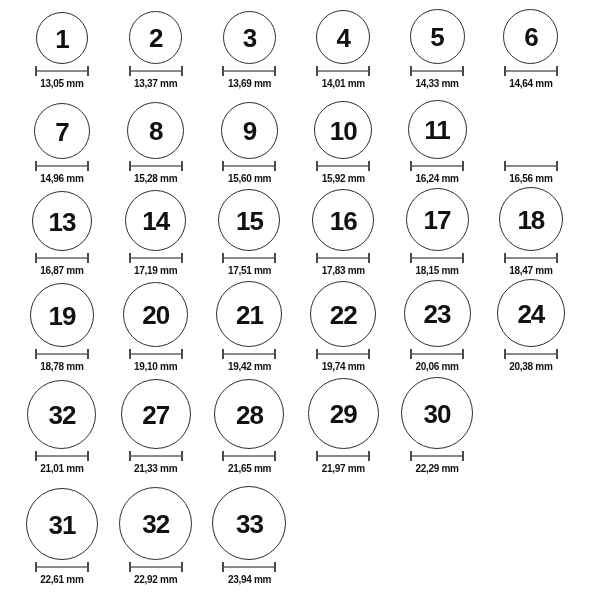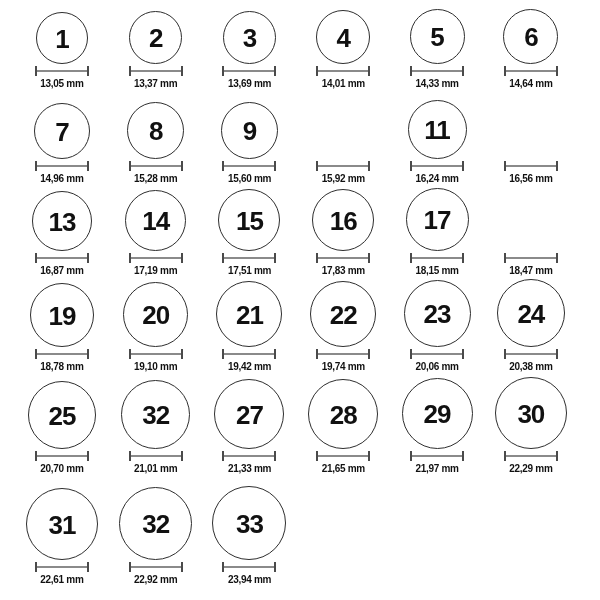--- a/index.html
+++ b/index.html
@@ -185,20 +185,23 @@
       <span class="num">9</span>
     </div>
     <div class="measure">
       <span class="tick"></span>
       <span class="hline"></span>
       <span class="tick"></span>
     </div>
     <div class="label">15,60 mm</div>
   </div>
       <div class="cell">
+    <div class="circle" style="width: 58px; height: 58px;">
+      <span class="num">10</span>
+    </div>
     <div class="measure">
       <span class="tick"></span>
       <span class="hline"></span>
       <span class="tick"></span>
     </div>
     <div class="label">15,92 mm</div>
   </div>
       <div class="cell">
     <div class="circle" style="width: 59px; height: 59px;">
       <span class="num">11</span>
@@ -269,20 +272,23 @@
       <span class="num">17</span>
     </div>
     <div class="measure">
       <span class="tick"></span>
       <span class="hline"></span>
       <span class="tick"></span>
     </div>
     <div class="label">18,15 mm</div>
   </div>
       <div class="cell">
+    <div class="circle" style="width: 64px; height: 64px;">
+      <span class="num">18</span>
+    </div>
     <div class="measure">
       <span class="tick"></span>
       <span class="hline"></span>
       <span class="tick"></span>
     </div>
     <div class="label">18,47 mm</div>
   </div>
     </div>
     <div class="row" style="height: 96px;">
       <div class="cell">
@@ -347,31 +353,20 @@
     <div class="measure">
       <span class="tick"></span>
       <span class="hline"></span>
       <span class="tick"></span>
     </div>
     <div class="label">20,38 mm</div>
   </div>
     </div>
     <div class="row" style="height: 102px;">
       <div class="cell">
-    <div class="circle" style="width: 68px; height: 68px;">
-      <span class="num">25</span>
-    </div>
-    <div class="measure">
-      <span class="tick"></span>
-      <span class="hline"></span>
-      <span class="tick"></span>
-    </div>
-    <div class="label">20,70 mm</div>
-  </div>
-      <div class="cell">
     <div class="circle" style="width: 69px; height: 69px;">
       <span class="num">32</span>
     </div>
     <div class="measure">
       <span class="tick"></span>
       <span class="hline"></span>
       <span class="tick"></span>
     </div>
     <div class="label">21,01 mm</div>
   </div>

